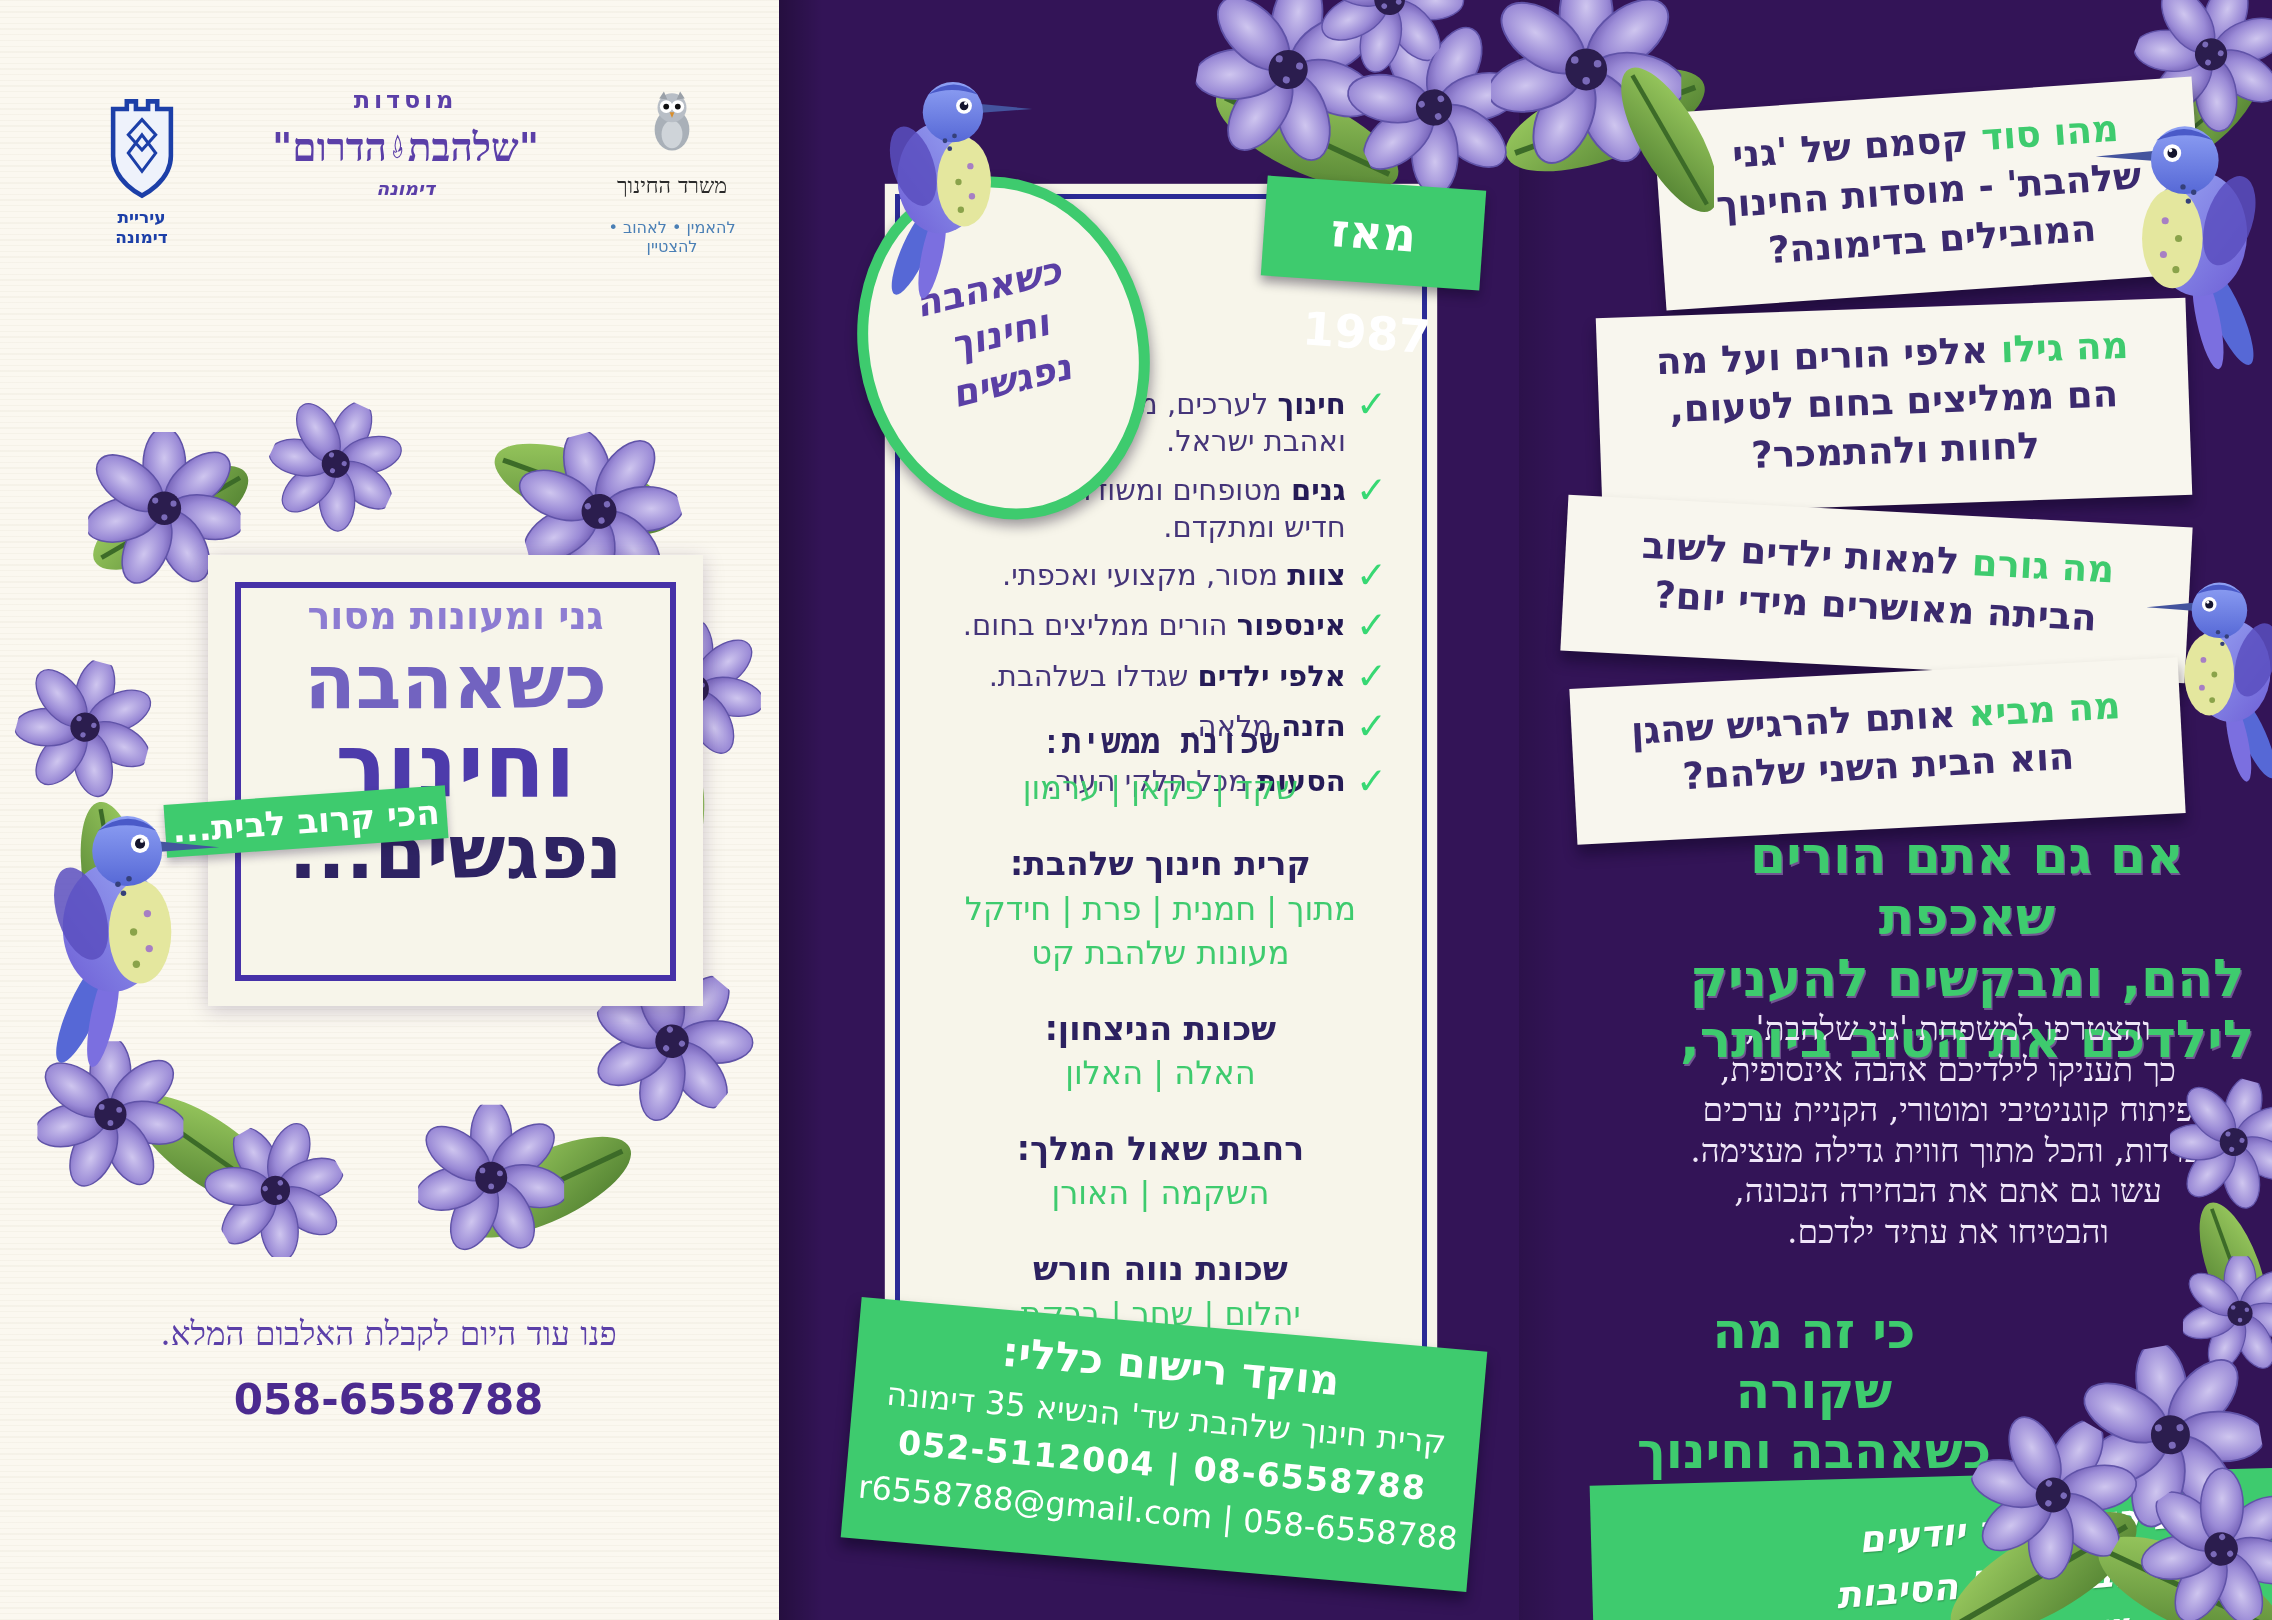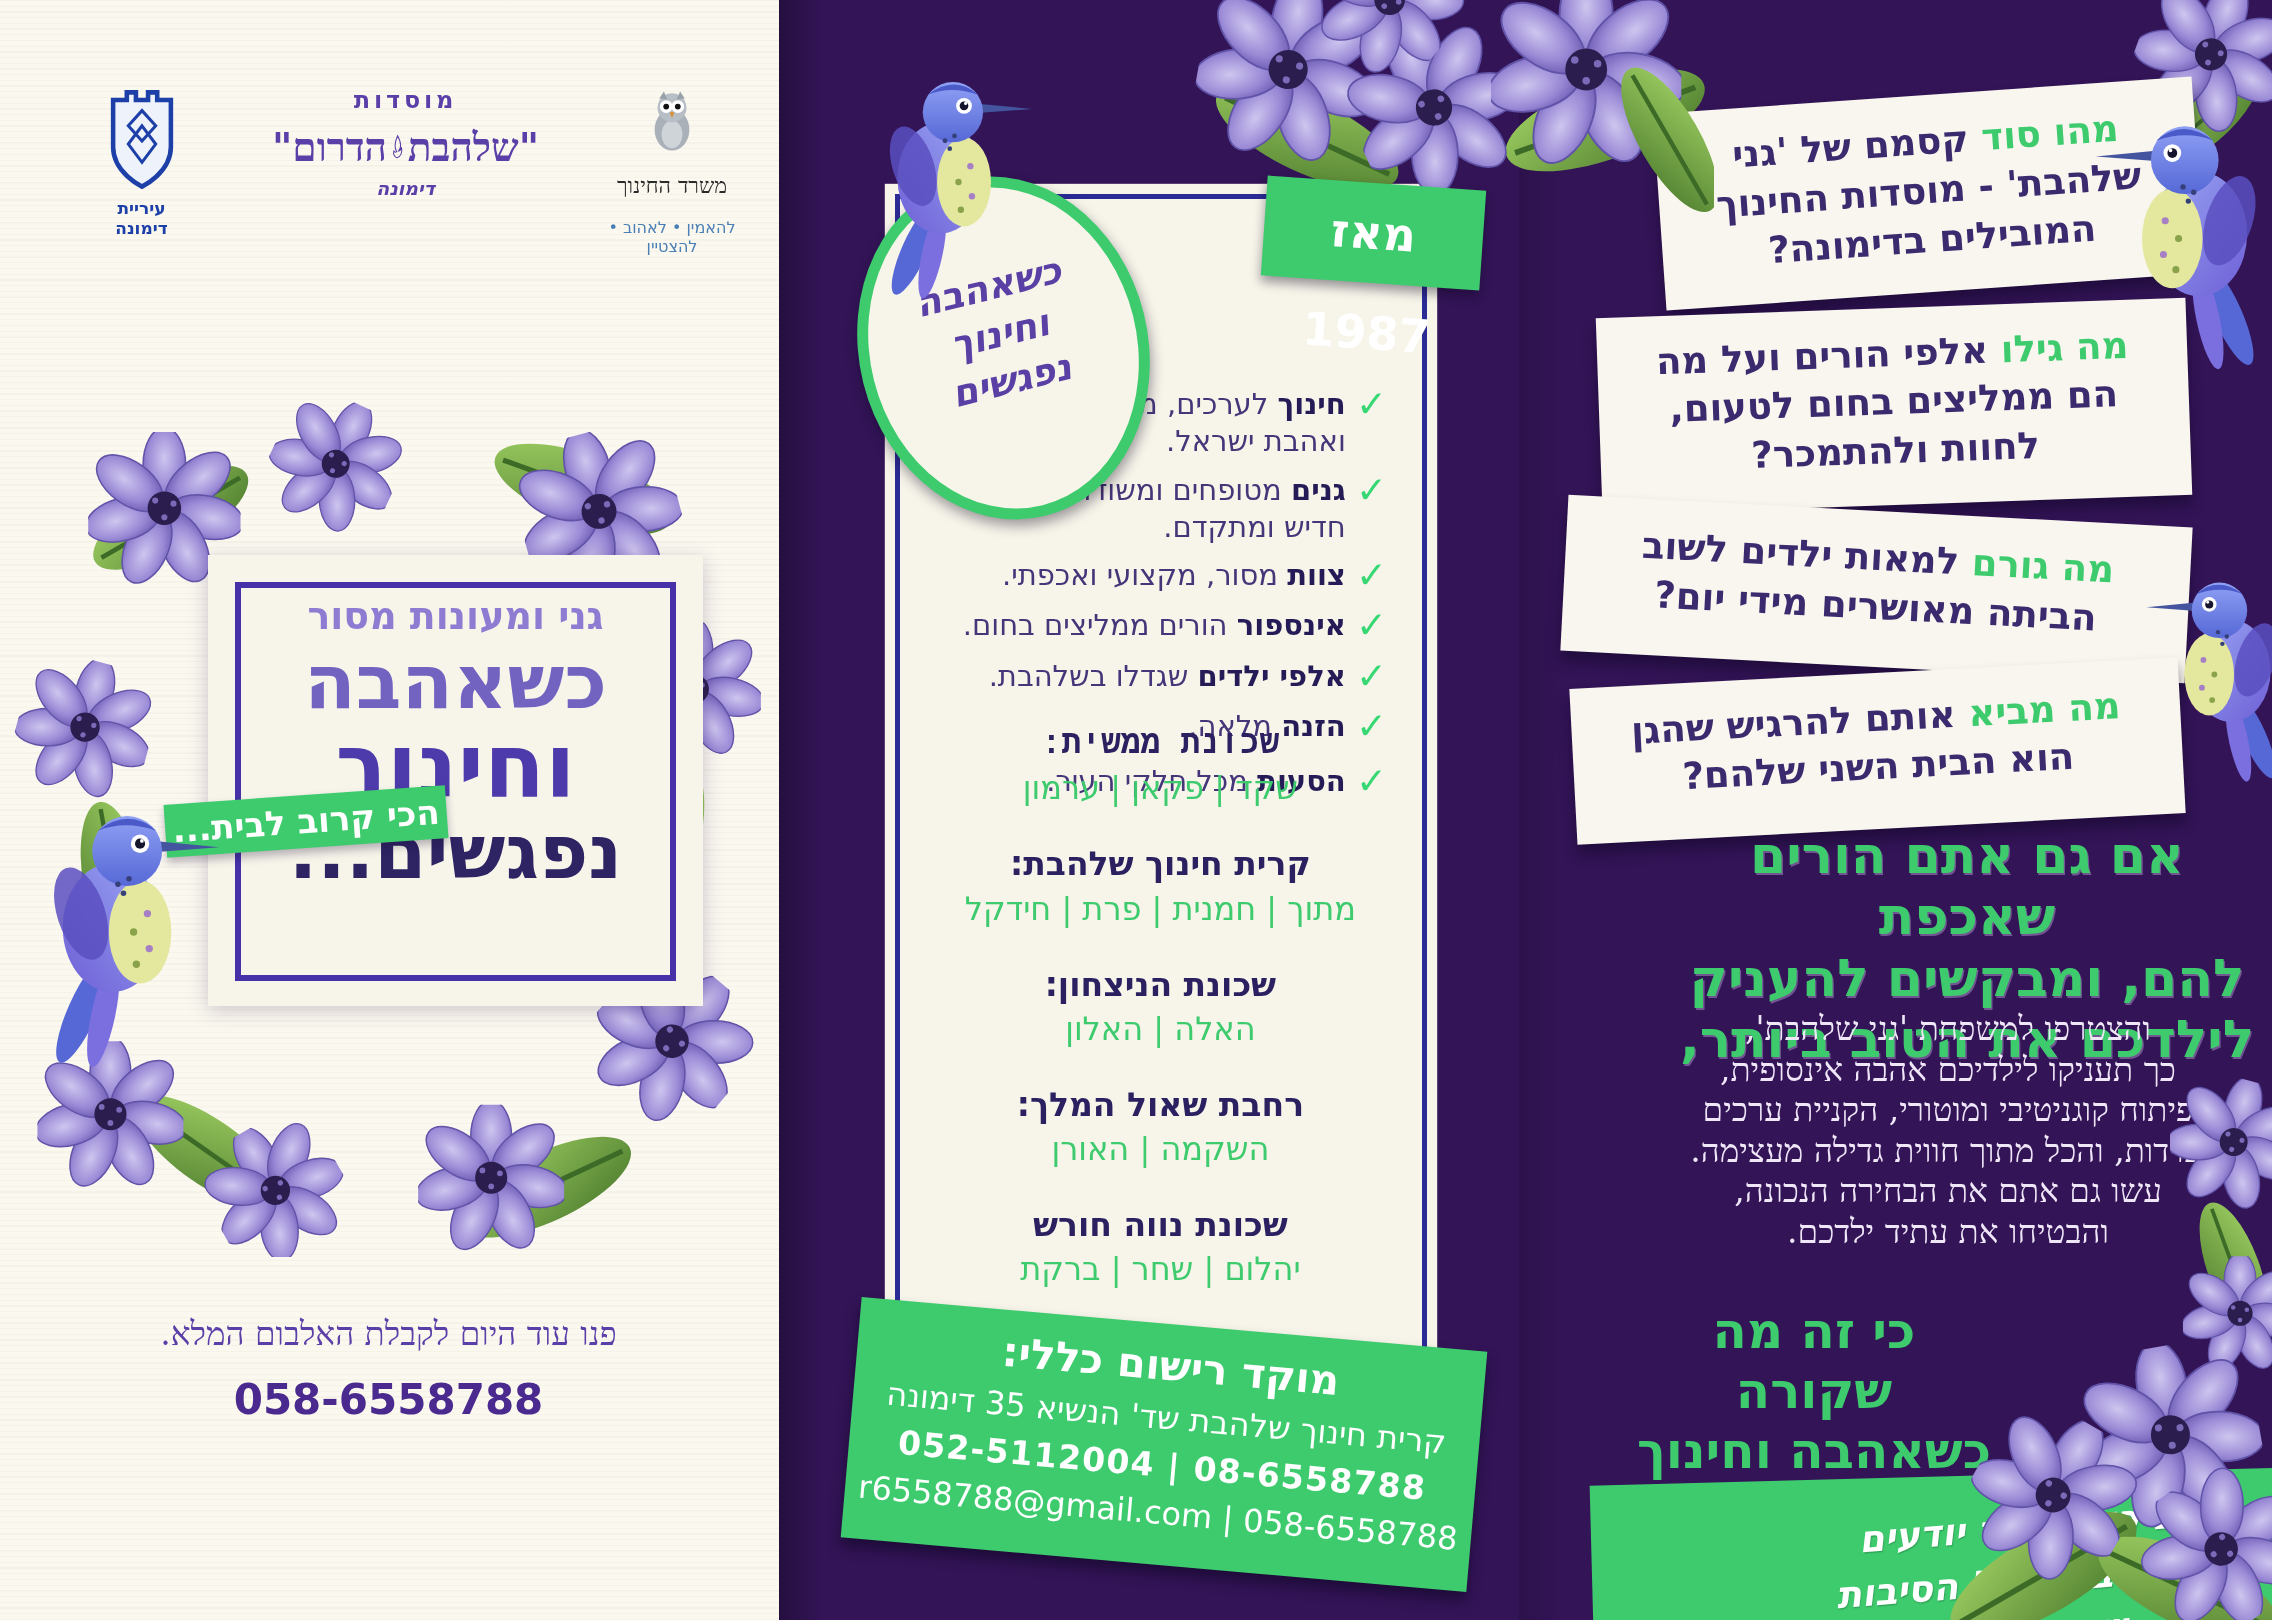--- a/index.html
+++ b/index.html
@@ -115,21 +115,21 @@
       </symbol>
 
       <symbol id="flame" viewBox="0 0 40 90">
         <path d="M20 2 C34 28 34 48 24 60 C32 58 34 50 34 46 C40 64 30 84 18 86 C8 84 2 72 6 60 C10 66 14 66 16 62 C8 48 10 24 20 2 Z" fill="none" stroke="#5b3fa8" stroke-width="4"></path>
       </symbol>
     </defs>
   </svg>
 
   <div id="left-panel" class="abs">
 
-    <div class="abs" style="left:95px;top:86px;width:95px;">
+    <div class="abs" style="left:95px;top:95px;width:95px;">
       <svg width="76" height="107" style="display:block;margin:0 auto" viewBox="0 0 120 168">
           <use href="#shield"></use>
         </svg>
       <div class="ctr" style="font-size:17px;color:#1c3fa8;font-weight:700;margin-top:5.1px;">עיריית דימונה</div>
     </div>
 
     <div class="abs ctr" style="left:273px;top:86px;width:267px;color:#5b3fa8;">
       <div style="font-size:24px;font-weight:700;letter-spacing:3.8px;">מוסדות</div>
       <div style="display:flex;justify-content:center;align-items:center;gap:3.8px;margin-top:9px;font-family:'DejaVu Serif',serif;font-weight:700;font-size:39px;">
         <span>"שלהבת</span>
@@ -227,20 +227,21 @@
           <span class="tick">✓</span>
           <span class="txt"><b>הסעות</b><span> מכל חלקי העיר.</span></span>
         </div>
     </div>
 
     <div class="abs ctr" style="left:25.4px;top:527px;width:470px;">
       <div class="loc-title" style="margin-top:0;font-family:Liberation Mono, monospace;">שכונת ממשית:</div>
       <div class="loc-line">שקד | פקאן | ערמון</div>
       <div class="loc-title">קרית חינוך שלהבת:</div>
       <div class="loc-line">מתוך | חמנית | פרת | חידקל</div>
+      <div class="loc-line">מעונות שלהבת קט</div>
       <div class="loc-title">שכונת הניצחון:</div>
       <div class="loc-line">האלה | האלון</div>
       <div class="loc-title">רחבת שאול המלך:</div>
       <div class="loc-line">השקמה | האורן</div>
       <div class="loc-title">שכונת נווה חורש</div>
       <div class="loc-line">יהלום | שחר | ברקת</div>
     </div>
   </div>
 
   <svg class="abs" style="left:1162px;top:-32px;" width="546" height="279" viewBox="0 0 860 440">

